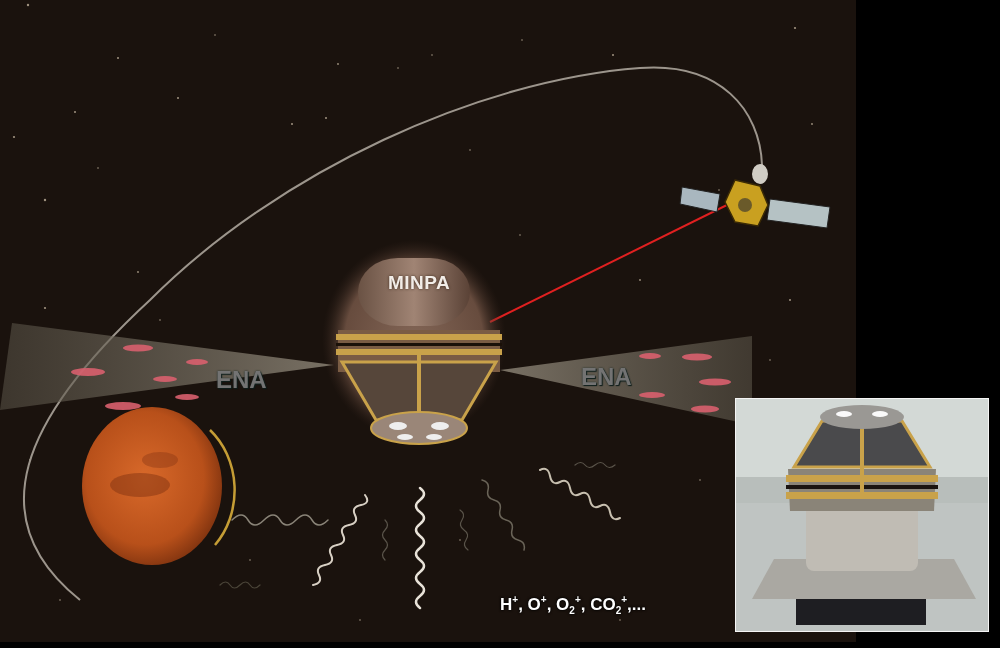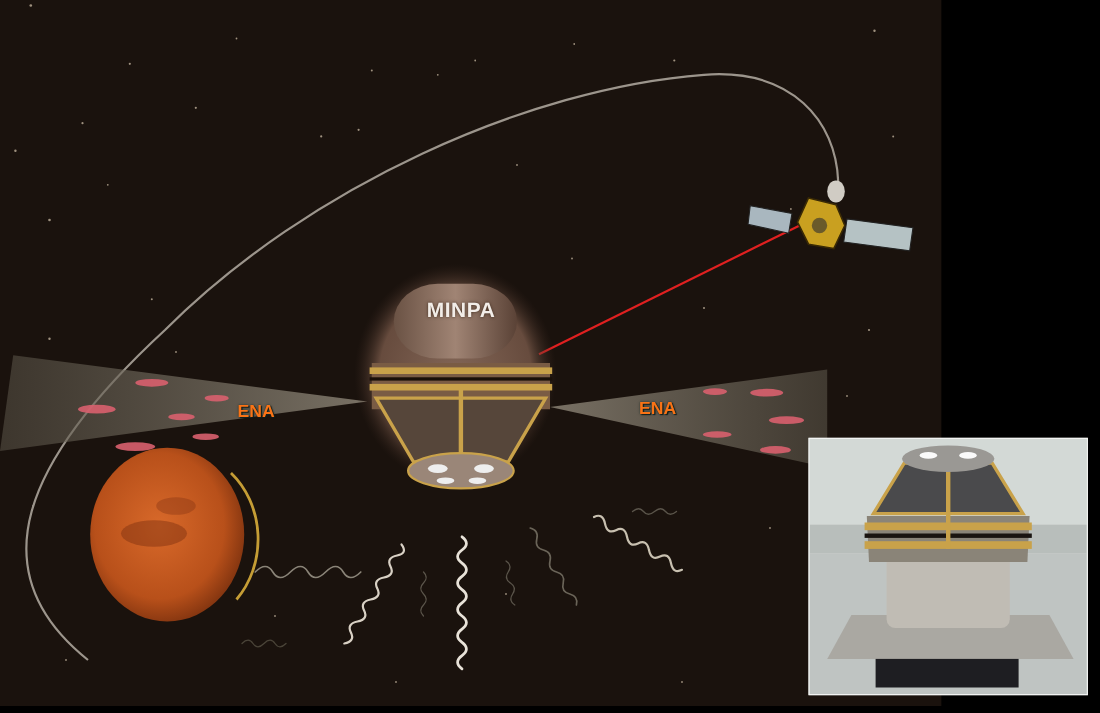--- a/index.html
+++ b/index.html
@@ -3,21 +3,21 @@
 <meta charset="utf-8">
 <style>
   html, body { margin:0; padding:0; background:#000; }
   body { width:1000px; height:648px; position:relative; overflow:hidden; font-family:"Liberation Sans", sans-serif; }
   #scene { position:absolute; left:0; top:0; width:856px; height:642px; background:#1a120d; overflow:hidden;text-align:right; }
   #right-bar { position:absolute; left:856px; top:0; width:144px; height:648px; background:#000; }
   #bottom-bar { position:absolute; left:0; top:642px; width:1000px; height:6px; background:#000; }
   svg { position:absolute; left:0; top:0; }
   .label { position:absolute; font-weight:bold; }
   #minpa-label { left:388px; top:272px; font-size:19px; color:#f2ede8; letter-spacing:0.5px; text-shadow:0 0 3px #3a2618; }
-  .ena { font-size:16px; color:#f97316; text-shadow:0 0 2px #1a2a26, 1px 1px 1px #0b1a18; }
+  .ena { font-size:24px; color:#737373; text-shadow:0 0 2px #1a2a26, 1px 1px 1px #0b1a18; }
   #ena-left { left:216px; top:366px; }
   #ena-right { left:581px; top:363px; }
   #ions-label { left:500px; top:594px; font-size:17px; color:#ffffff; text-shadow:0 0 3px #000, 0 0 2px #000; white-space:nowrap; }
   #ions-label sup, #ions-label sub { font-size:10px; }
   #photo-inset { position:absolute; left:735px; top:398px; width:252px; height:232px; background:#d6dbd8; border:1px solid #f5f5f5; overflow:hidden; }
 </style>
 </head>
 <body>
 
 <div id="scene">
@@ -146,20 +146,21 @@
       <path d="M 460 510 q 6 4 2 10 q -4 6 2 10 q 6 4 2 10 q -4 6 2 10" stroke="#5a544a" stroke-width="1.2"></path>
       <path d="M 220 585 q 6 -6 10 0 q 4 6 10 0 q 6 -6 10 0 q 4 6 10 0" stroke="#4a4438" stroke-width="1.2"></path>
       <path d="M 575 465 q 6 -5 10 0 q 4 5 10 0 q 6 -5 10 0 q 4 5 10 0" stroke="#5a544a" stroke-width="1.2"></path>
     </g>
   </svg>
 
   <div id="minpa-label" class="label">MINPA</div>
   <div id="ena-left" class="label ena">ENA</div>
   <div id="ena-right" class="label ena">ENA</div>
 
+  <div id="ions-label" class="label"><span>H</span><sup>+</sup>, <span>O</span><sup>+</sup>, <span>O</span><sub>2</sub><sup>+</sup>, <span>CO</span><sub>2</sub><sup>+</sup><span>,...</span></div>
 </div>
 
 <div id="right-bar"></div>
 <div id="bottom-bar"></div>
 
 <div id="photo-inset">
   <svg width="252" height="232" viewBox="0 0 252 232">
     <rect x="0" y="0" width="252" height="232" fill="#d3d9d6"></rect>
     <rect x="0" y="78" width="252" height="26" fill="#b8bebb"></rect>
     <rect x="0" y="104" width="252" height="128" fill="#bfc4c2"></rect>

